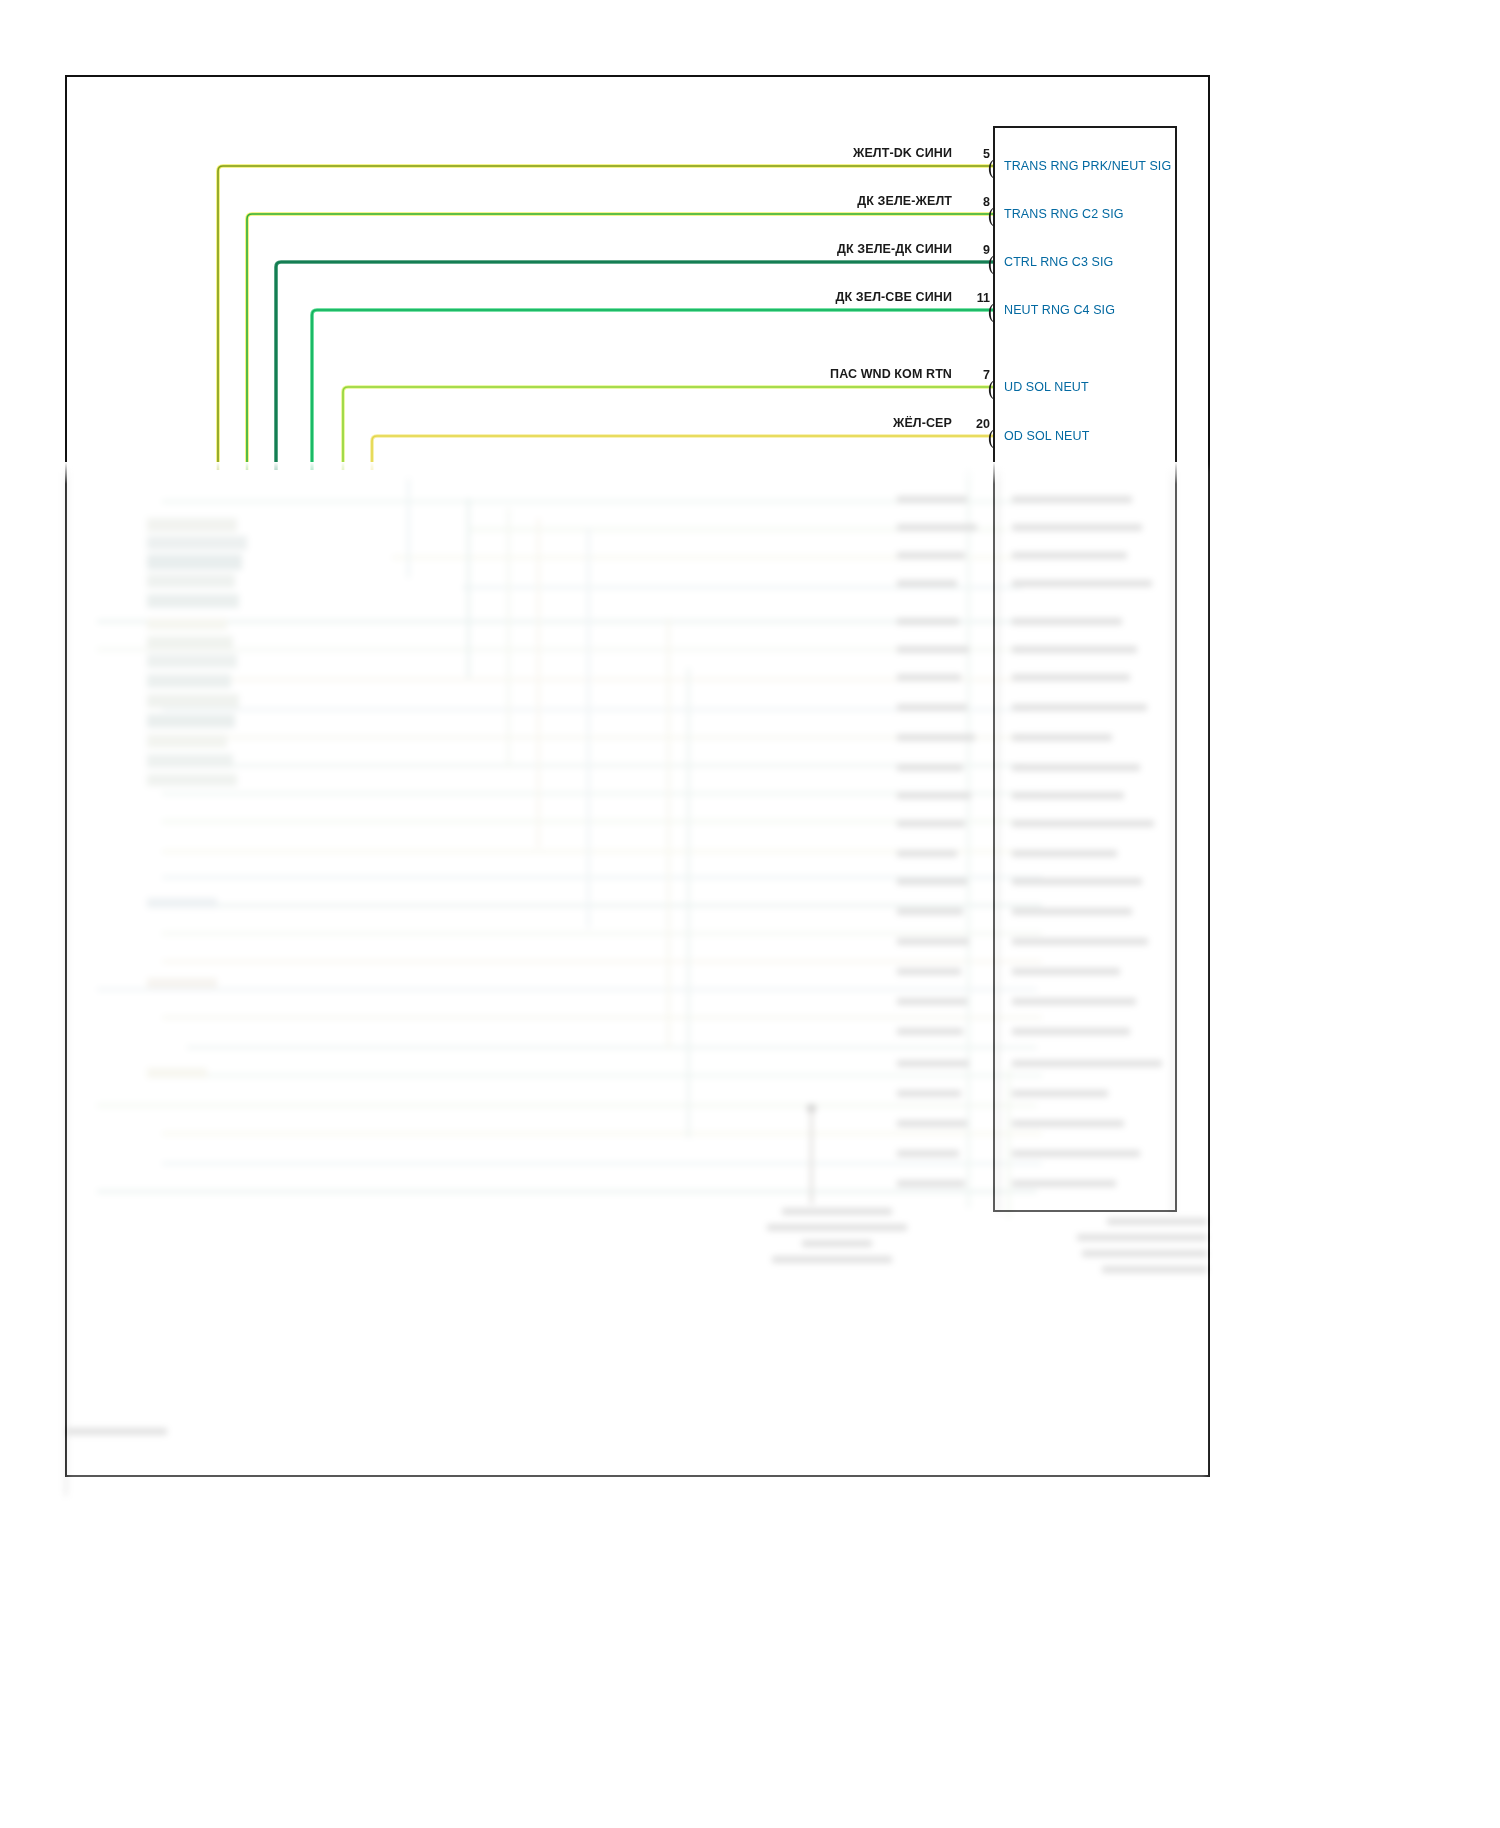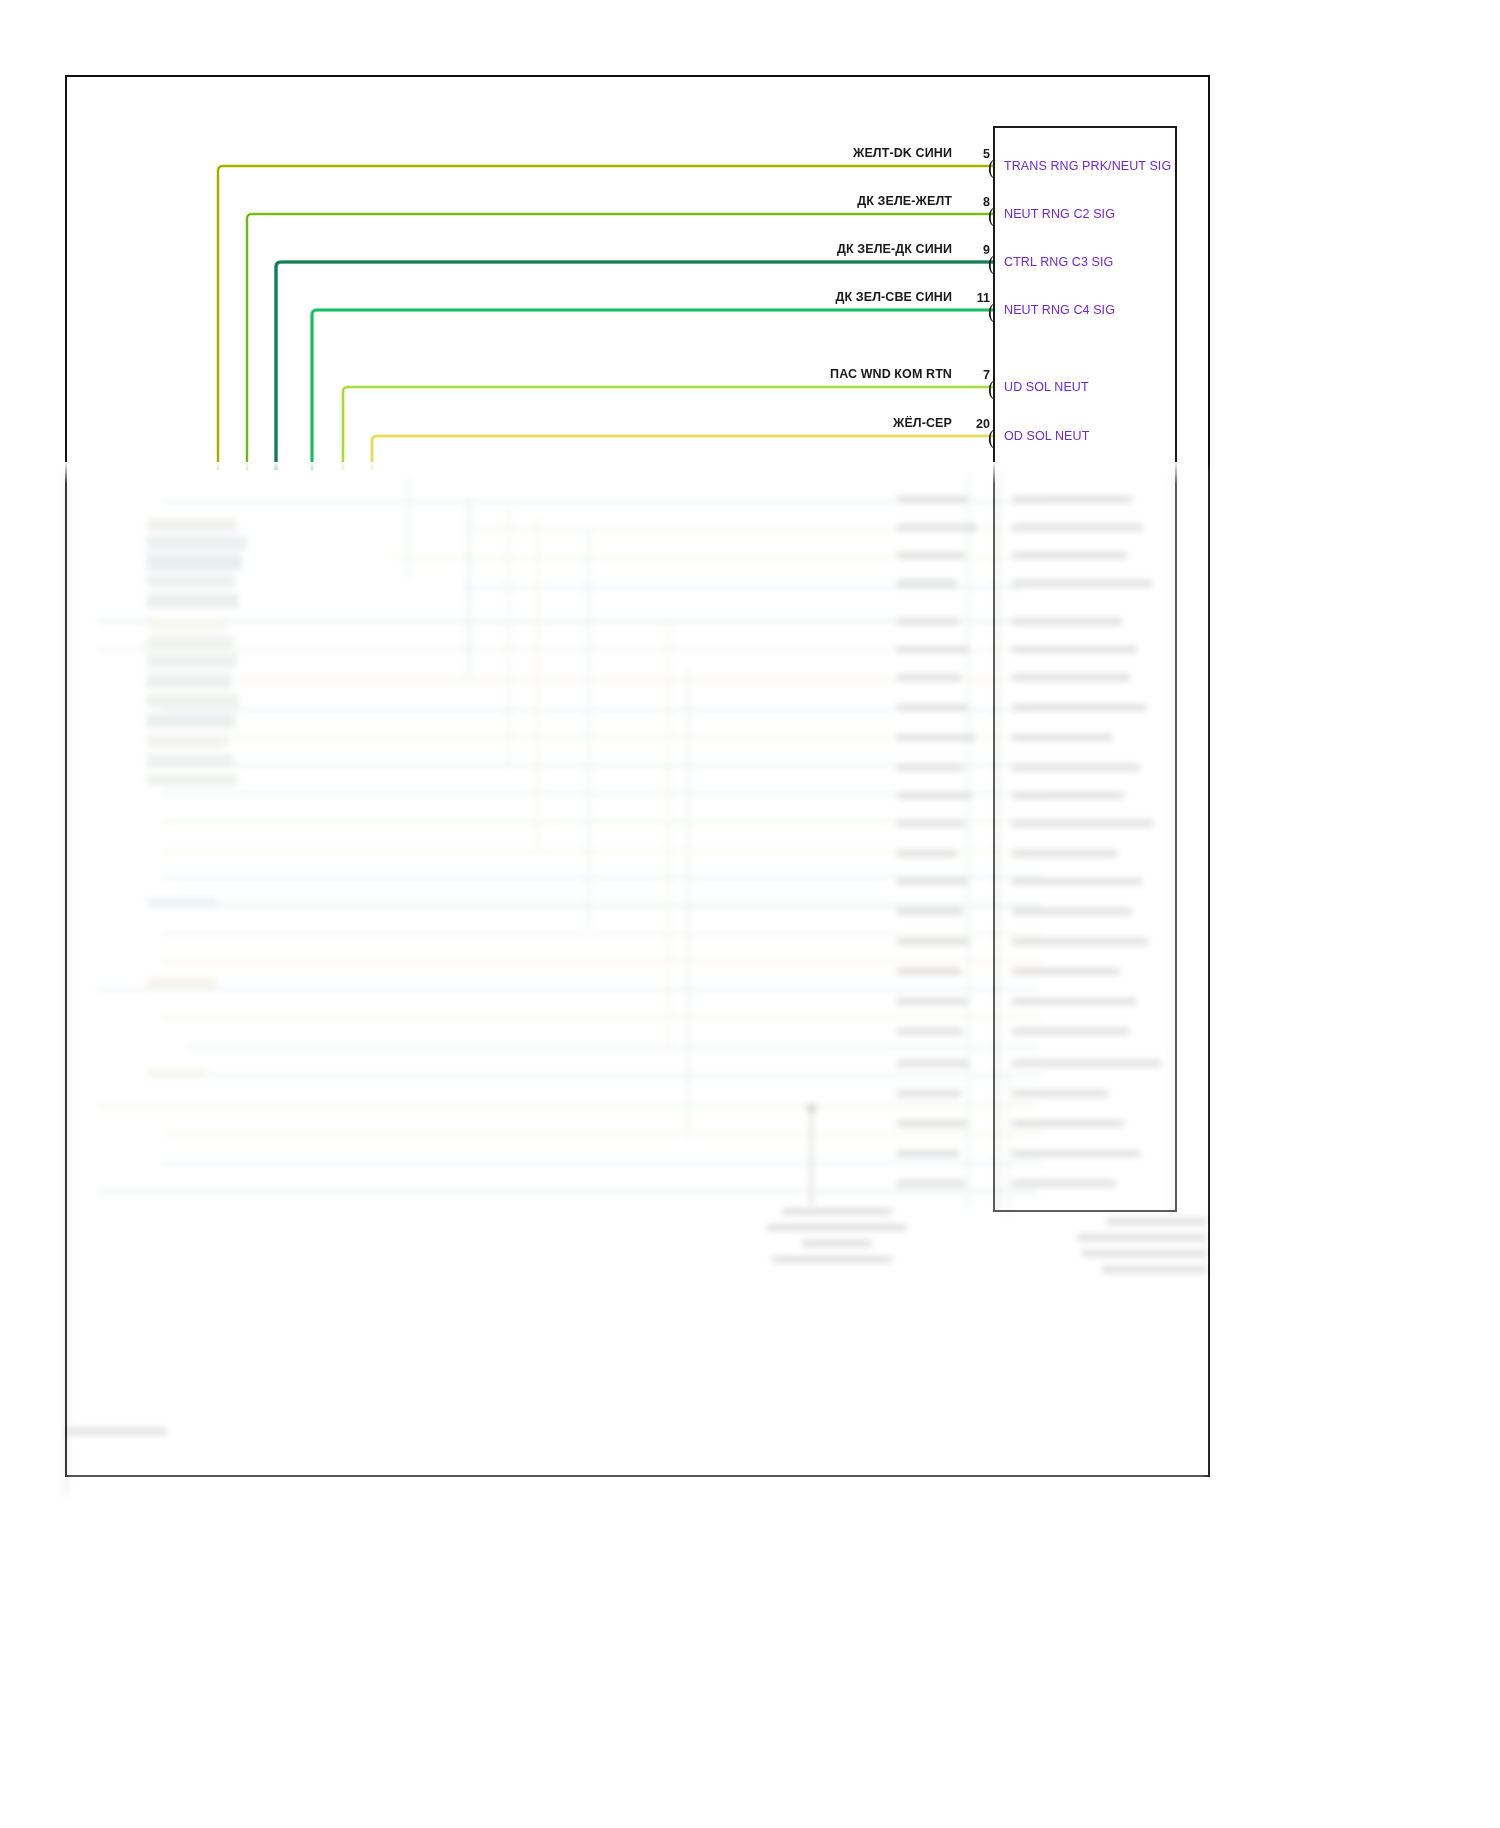--- a/index.html
+++ b/index.html
@@ -93,21 +93,21 @@
     line-height: 20px;
     color: #1a1a1a;
     font-family: "Liberation Serif", serif;
   }
   .pin-label {
     position: absolute;
     left: 1004px;
     bottom: -7px;
     white-space: nowrap;
     font-size: 12.5px;
-    color: #6d28d9;
+    color: #0369a1;
     letter-spacing: 0.1px;
   }
 
   
   #lower-overlay {
     position: absolute;
     left: 52px;
     top: 468px;
     width: 1155px;
     height: 1028px;
@@ -172,21 +172,21 @@
     <div class="wire-row" style="top: 166px;">
       <span class="wire-name">ЖЕЛТ-DK СИНИ</span>
       <span class="wire-pin">5</span>
       <span class="wire-socket">(</span>
       <span class="pin-label">TRANS RNG PRK/NEUT SIG</span>
     </div>
     <div class="wire-row" style="top: 214px;">
       <span class="wire-name">ДК ЗЕЛЕ-ЖЕЛТ</span>
       <span class="wire-pin">8</span>
       <span class="wire-socket">(</span>
-      <span class="pin-label">NEUT RNG C2 SIG</span>
+      <span class="pin-label">TRANS RNG C2 SIG</span>
     </div>
     <div class="wire-row" style="top: 262px;">
       <span class="wire-name">ДК ЗЕЛЕ-ДК СИНИ</span>
       <span class="wire-pin">9</span>
       <span class="wire-socket">(</span>
       <span class="pin-label">CTRL RNG C3 SIG</span>
     </div>
     <div class="wire-row" style="top: 310px;">
       <span class="wire-name">ДК ЗЕЛ-СВЕ СИНИ</span>
       <span class="wire-pin">11</span>

